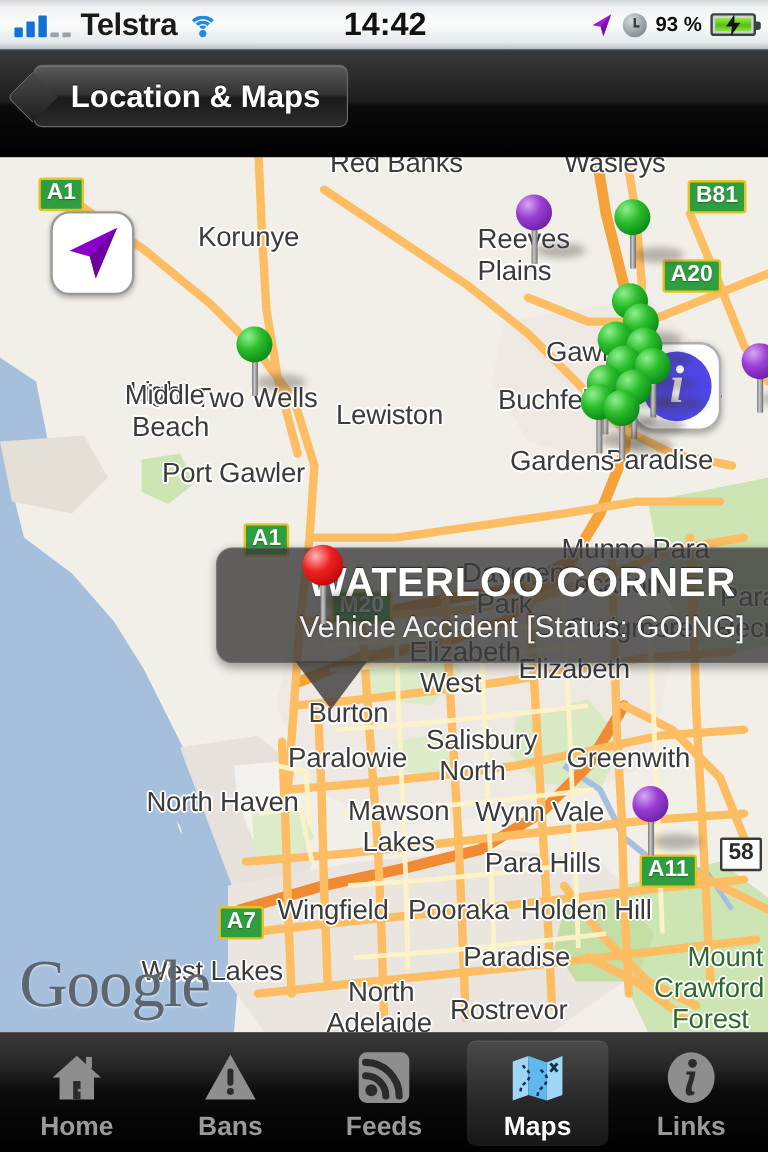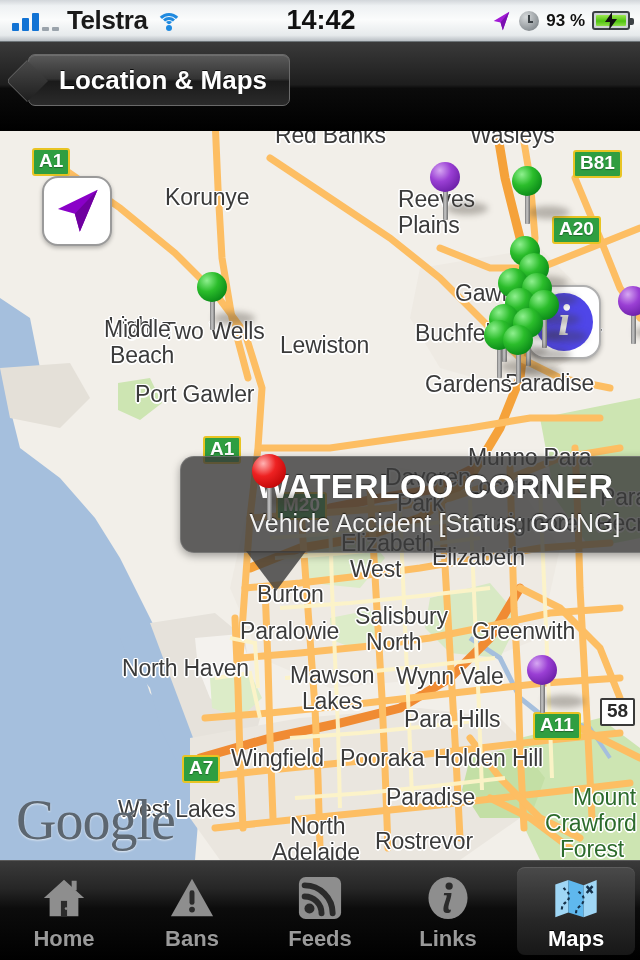--- a/index.html
+++ b/index.html
@@ -495,42 +495,42 @@
             <svg viewBox="0 0 24 24" width="46" height="46">
               <rect x="1" y="1" width="22" height="22" rx="3.5" fill="#8e8e8e"></rect>
               <circle cx="6.5" cy="17.5" r="2.6" fill="#2b2b2b"></circle>
               <path d="M4 11.2 A8.8 8.8 0 0 1 12.8 20" stroke="#2b2b2b" stroke-width="3.1" fill="none" stroke-linecap="round"></path>
               <path d="M4 5.4 A14.6 14.6 0 0 1 18.6 20" stroke="#2b2b2b" stroke-width="3.1" fill="none" stroke-linecap="round"></path>
             </svg>
           </div>
           <div class="tlabel">Feeds</div>
         </div>
       </div>
-      <div class="tab">
-        <div class="tabinner">
-          <div class="ticon">
-            <svg viewBox="0 0 24 24" width="46" height="46">
-              <ellipse cx="12" cy="12" rx="10.2" ry="11" fill="#8e8e8e"></ellipse>
-              <circle cx="12.6" cy="5.8" r="1.9" fill="#2b2b2b"></circle>
-              <path d="M13.8 9.4 C13.8 12 12.2 15.2 12.2 17.2 C12.2 18.2 13 18.3 13.6 18 L13.2 19.4 C11 20.4 9.4 19.6 9.6 17.6 C9.8 15 11.5 12 11.3 10.6 L9.8 10.6 L10 9.4 Z" fill="#2b2b2b"></path>
-            </svg>
-          </div>
-          <div class="tlabel">Links</div>
-        </div>
-      </div>
       <div class="tab active">
         <div class="tabinner">
           <div class="ticon">
             <svg viewBox="0 0 24 24" width="46" height="46">
               <path d="M1.2 5 L8 2.6 V19.6 L1.2 22 Z" fill="#9fd6f5"></path>
               <path d="M8 2.6 L16 5.4 V22 L8 19.6 Z" fill="#5fb8ee"></path>
               <path d="M16 5.4 L22.8 2.6 V19.6 L16 22 Z" fill="#9fd6f5"></path>
               <path d="M4.6 18 C4.6 14 8.4 14.6 8.4 11 C8.4 8 5.4 8.2 5.4 5.6" stroke="#15314a" stroke-width="1.1" fill="none" stroke-dasharray="1.6 1.4"></path>
               <path d="M12 20 C12 16.2 16 16.2 16 12.6 C16 9.6 13 9.8 13 7.2" stroke="#15314a" stroke-width="1.1" fill="none" stroke-dasharray="1.6 1.4"></path>
               <path d="M17.6 5.8 L20.6 9.4 M20.6 5.8 L17.6 9.4" stroke="#15314a" stroke-width="1.3"></path>
             </svg>
           </div>
           <div class="tlabel">Maps</div>
         </div>
       </div>
+      <div class="tab">
+        <div class="tabinner">
+          <div class="ticon">
+            <svg viewBox="0 0 24 24" width="46" height="46">
+              <ellipse cx="12" cy="12" rx="10.2" ry="11" fill="#8e8e8e"></ellipse>
+              <circle cx="12.6" cy="5.8" r="1.9" fill="#2b2b2b"></circle>
+              <path d="M13.8 9.4 C13.8 12 12.2 15.2 12.2 17.2 C12.2 18.2 13 18.3 13.6 18 L13.2 19.4 C11 20.4 9.4 19.6 9.6 17.6 C9.8 15 11.5 12 11.3 10.6 L9.8 10.6 L10 9.4 Z" fill="#2b2b2b"></path>
+            </svg>
+          </div>
+          <div class="tlabel">Links</div>
+        </div>
+      </div>
     </div>
 
 </div>
 
 </body></html>

